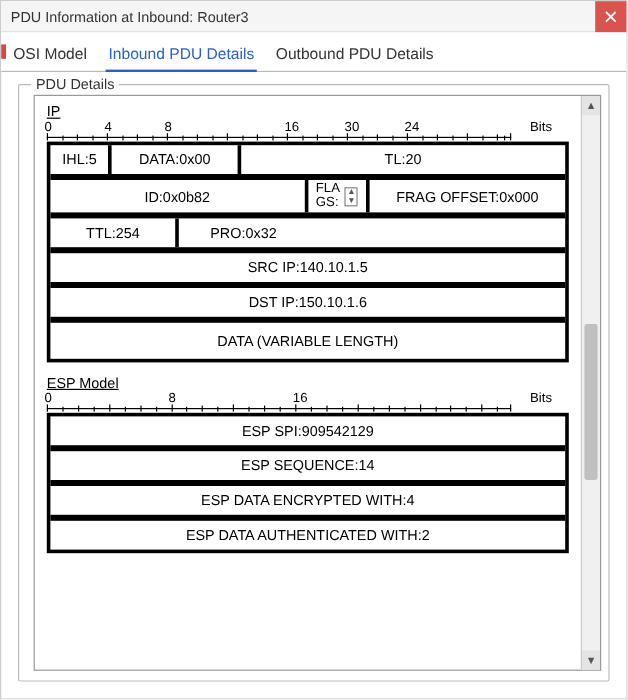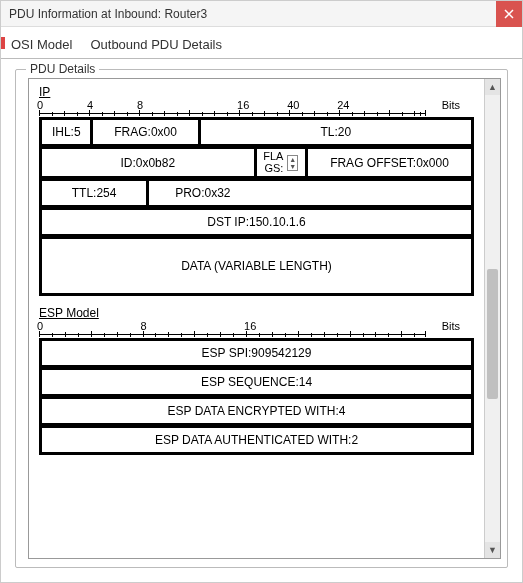--- a/index.html
+++ b/index.html
@@ -226,38 +226,39 @@
     <span class="titlebar-title">PDU Information at Inbound: Router3</span>
     <div class="close-btn">
       <svg viewBox="0 0 10 10">
           <path d="M1 1 L9 9 M9 1 L1 9" stroke="#fff" stroke-width="1.5"></path>
         </svg>
     </div>
   </div>
 
   <div class="tabs">
     <div class="tab has-indicator">OSI Model</div>
+    <div class="tab active">Inbound PDU Details</div>
     <div class="tab">Outbound PDU Details</div>
   </div>
 
   <div class="body-area">
     <div class="fieldset">
       <span class="fieldset-label">PDU Details</span>
 
       <div class="scroll-outer">
         <div class="scroll-content">
 
           <div class="section-title">IP</div>
           <div class="ruler">
             <div class="ruler-line"></div>
             <span class="ruler-num" style="left:0%">0</span>
             <span class="ruler-num" style="left:11.5%">4</span>
             <span class="ruler-num" style="left:23%">8</span>
             <span class="ruler-num" style="left:46%">16</span>
-            <span class="ruler-num" style="left:57.5%">40</span>
+            <span class="ruler-num" style="left:57.5%">30</span>
             <span class="ruler-num" style="left:69%">24</span>
             <span class="ruler-bits">Bits</span>
             <div class="ruler-tick" style="left:0%"></div>
             <div class="ruler-tick minor" style="left:2.875%"></div>
             <div class="ruler-tick mid" style="left:5.75%"></div>
             <div class="ruler-tick minor" style="left:8.625%"></div>
             <div class="ruler-tick" style="left:11.5%"></div>
             <div class="ruler-tick minor" style="left:14.375%"></div>
             <div class="ruler-tick mid" style="left:17.25%"></div>
             <div class="ruler-tick minor" style="left:20.125%"></div>
@@ -284,43 +285,46 @@
             <div class="ruler-tick" style="left:80.5%"></div>
             <div class="ruler-tick minor" style="left:83.375%"></div>
             <div class="ruler-tick mid" style="left:86.25%"></div>
             <div class="ruler-tick minor" style="left:87.5%"></div>
             <div class="ruler-tick" style="left:88.7%"></div>
           </div>
 
           <div class="pdu-table">
             <div class="pdu-row">
               <div class="cell" style="flex:0 0 12%">IHL:5</div>
-              <div class="cell" style="flex:0 0 25%">FRAG:0x00</div>
+              <div class="cell" style="flex:0 0 25%">DATA:0x00</div>
               <div class="cell" style="flex:1">TL:20</div>
             </div>
             <div class="pdu-row">
               <div class="cell" style="flex:0 0 50%">ID:0x0b82</div>
               <div class="cell flags-cell" style="flex:0 0 12%">
-                <span style="text-align:right;line-height:1.05">FLA<br>GS:</span>
+                <span style="text-align:left;line-height:1.05">FLA<br>GS:</span>
                 <div class="flags-spinner">
                   <div>▲</div>
                   <div>▼</div>
                 </div>
               </div>
               <div class="cell" style="flex:1">FRAG OFFSET:0x000</div>
             </div>
             <div class="pdu-row">
               <div class="cell" style="flex:0 0 25%">TTL:254</div>
               <div class="cell" style="flex:0 0 25%">PRO:0x32</div>
             </div>
             <div class="pdu-row">
+              <div class="cell" style="flex:1">SRC IP:140.10.1.5</div>
+            </div>
+            <div class="pdu-row">
               <div class="cell" style="flex:1">DST IP:150.10.1.6</div>
             </div>
             <div class="pdu-row">
-              <div class="cell" style="flex:1;padding:20px 4px">DATA (VARIABLE LENGTH)</div>
+              <div class="cell" style="flex:1;padding:8px 4px">DATA (VARIABLE LENGTH)</div>
             </div>
           </div>
 
           <div class="section-title" style="margin-top:10px">ESP Model</div>
           <div class="ruler">
             <div class="ruler-line"></div>
             <span class="ruler-num" style="left:0%">0</span>
             <span class="ruler-num" style="left:23.8%">8</span>
             <span class="ruler-num" style="left:47.6%">16</span>
             <span class="ruler-bits">Bits</span>

